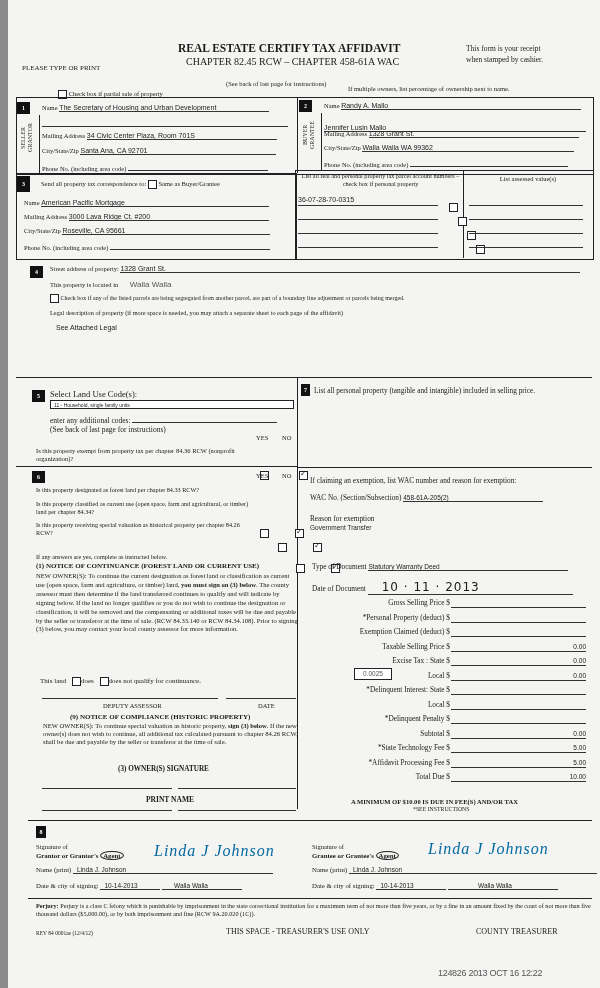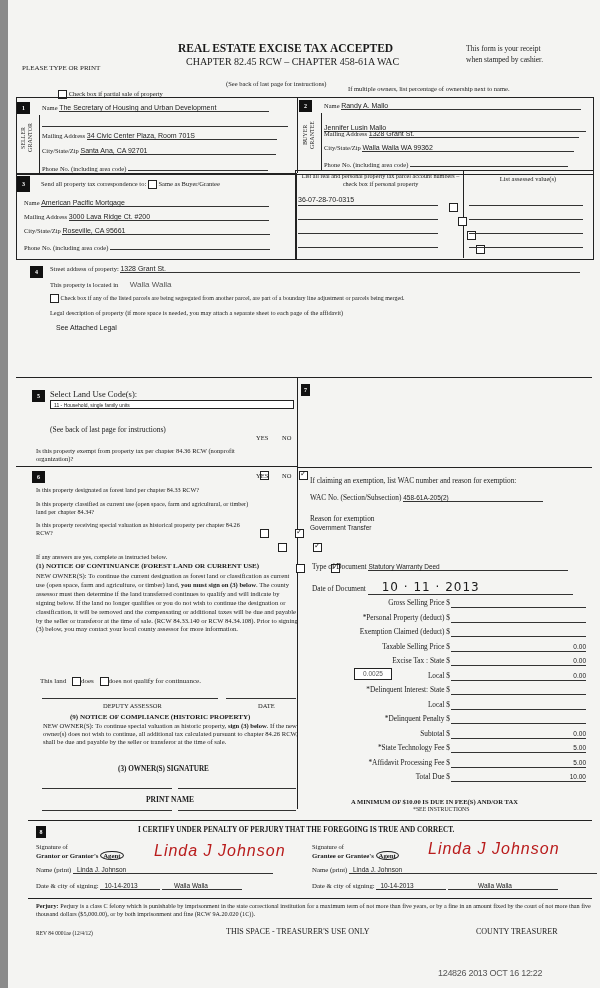--- a/index.html
+++ b/index.html
@@ -12,29 +12,29 @@
   .ul{border-bottom:1px solid #333;}
   .box{border:1px solid #222;}
   .secnum{position:absolute;background:#111;color:#fff;font-size:6px;width:13px;height:12px;text-align:center;line-height:12px;font-weight:bold;}
   .cb{display:inline-block;width:7px;height:7px;border:1px solid #222;background:#fff;vertical-align:middle;position:relative;}
   .cb.checked::after{content:"\2713";position:absolute;left:0;top:-3px;font-size:8px;line-height:10px;}
   .vert{position:absolute;writing-mode:vertical-rl;transform:rotate(180deg);font-size:6px;text-align:center;line-height:7px;}
   .lbl{font-size:6.5px;}
   .row{position:absolute;white-space:nowrap;}
   .moneyline{position:absolute;border-bottom:1px solid #333;height:9px;}
   .moneyval{position:absolute;right:0;bottom:1px;font-size:6.5px;font-family:"Liberation Sans",sans-serif;}
-  .sig{font-family:Liberation Sans, sans-serif;font-style:italic;font-size:16px;color:#b91c1c;letter-spacing:1px;}
+  .sig{font-family:Liberation Serif, serif;font-style:italic;font-size:16px;color:#0369a1;letter-spacing:1px;}
 </style>
 </head>
 <body>
 
 <div class="page">
 
   
-  <div class="abs serif" style="left:170px;top:42px;font-size:11.5px;font-weight:bold;">REAL ESTATE EXCISE TAX ACCEPTED</div>
+  <div class="abs serif" style="left:170px;top:42px;font-size:11.5px;font-weight:bold;">REAL ESTATE CERTIFY TAX AFFIDAVIT</div>
   <div class="abs serif" style="left:178px;top:56px;font-size:10px;">CHAPTER 82.45 RCW – CHAPTER 458-61A WAC</div>
   <div class="abs serif" style="left:458px;top:44px;font-size:7.5px;">This form is your receipt</div>
   <div class="abs serif" style="left:458px;top:55px;font-size:7.5px;">when stamped by cashier.</div>
   <div class="abs serif" style="left:14px;top:64px;font-size:7px;">PLEASE TYPE OR PRINT</div>
   <div class="abs serif" style="left:218px;top:80px;font-size:6.5px;">(See back of last page for instructions)</div>
   <div class="abs serif" style="left:50px;top:90px;font-size:6.5px;">
     <span class="cb"></span>
     <span>Check box if partial sale of property</span>
   </div>
   <div class="abs serif" style="left:340px;top:85px;font-size:6.5px;">If multiple owners, list percentage of ownership next to name.</div>
@@ -139,20 +139,24 @@
   </div>
   <div class="row lbl" style="left:42px;top:309px;font-size:6.3px;">Legal description of property (if more space is needed, you may attach a separate sheet to each page of the affidavit)</div>
   <div class="row fill" style="left:48px;top:324px;font-size:7px;">See Attached Legal</div>
   <div class="abs" style="left:8px;top:377px;width:576px;height:1px;background:#222;"></div>
 
   
   <div class="abs" style="left:289px;top:377px;width:1px;height:432px;background:#222;"></div>
   <div class="secnum" style="left:24px;top:390px;">5</div>
   <div class="row serif" style="left:42px;top:389px;font-size:8.5px;">Select Land Use Code(s):</div>
   <div class="abs box sans" style="left:42px;top:400px;width:244px;height:9px;font-size:5px;line-height:9px;padding-left:3px;box-sizing:border-box;background:#fff;">11 - Household, single family units</div>
+  <div class="row serif" style="left:42px;top:414px;font-size:7.5px;">
+    <span>enter any additional codes:</span>
+    <span class="ul" style="display:inline-block;width:145px;height:8px;"></span>
+  </div>
   <div class="row serif" style="left:42px;top:425px;font-size:7.5px;">(See back of last page for instructions)</div>
   <div class="row serif" style="left:248px;top:434px;font-size:6.5px;">YES</div>
   <div class="row serif" style="left:274px;top:434px;font-size:6.5px;">NO</div>
   <div class="abs serif" style="left:28px;top:447px;width:200px;font-size:6.5px;line-height:8px;">Is this property exempt from property tax per chapter 84.36 RCW (nonprofit organization)?</div>
   <span class="cb abs" style="left:252px;top:447px;"></span>
   <span class="cb abs checked" style="left:278px;top:447px;"></span>
   <div class="abs" style="left:8px;top:466px;width:281px;height:1px;background:#222;"></div>
 
   
   <div class="secnum" style="left:24px;top:471px;">6</div>
@@ -176,20 +180,21 @@
   <div class="abs serif" style="left:35px;top:722px;width:262px;font-size:6.6px;line-height:8.2px;"><span>NEW OWNER(S): To continue special valuation as historic property,</span> <b>sign (3) below</b><span>. If the new owner(s) does not wish to continue, all additional tax calculated pursuant to chapter 84.26 RCW, shall be due and payable by the seller or transferor at the time of sale.</span></div>
   <div class="abs serif" style="left:110px;top:765px;font-size:7.2px;font-weight:bold;">(3) OWNER(S) SIGNATURE</div>
   <div class="abs ul" style="left:34px;top:780px;width:130px;height:8px;"></div>
   <div class="abs ul" style="left:170px;top:780px;width:118px;height:8px;"></div>
   <div class="abs serif" style="left:138px;top:795px;font-size:7.5px;font-weight:bold;">PRINT NAME</div>
   <div class="abs ul" style="left:34px;top:808px;width:130px;height:2px;"></div>
   <div class="abs ul" style="left:170px;top:808px;width:118px;height:2px;"></div>
 
   
   <div class="secnum" style="left:293px;top:384px;width:9px;">7</div>
+  <div class="abs serif" style="left:306px;top:385px;width:270px;font-size:7.3px;line-height:11px;">List all  personal property (tangible and intangible) included in selling price.</div>
   <div class="abs" style="left:306px;top:410px;width:270px;height:50px;"></div>
   <div class="abs" style="left:289px;top:467px;width:295px;height:1px;background:#222;"></div>
   <div class="abs serif" style="left:302px;top:476px;font-size:7.3px;">If claiming an exemption, list WAC number and reason for exemption:</div>
   <div class="row serif" style="left:302px;top:493px;font-size:7.3px;">
     <span>WAC No. (Section/Subsection)</span>
     <span class="fill ul" style="display:inline-block;width:140px;font-size:6.5px;">458-61A-205(2)</span>
   </div>
   <div class="abs serif" style="left:302px;top:514px;font-size:7.3px;">Reason for exemption</div>
   <div class="abs fill" style="left:302px;top:524px;font-size:6.5px;">Government Transfer</div>
 
@@ -255,21 +260,20 @@
       <div class="moneyline" style="left: 443px; top: 772px; width: 135px;">
         <span class="moneyval">10.00</span>
       </div>
     </div>
   <div class="abs serif" style="left:343px;top:798px;font-size:6.6px;font-weight:bold;">A MINIMUM OF $10.00 IS DUE IN FEE(S) AND/OR TAX</div>
   <div class="abs serif" style="left:405px;top:806px;font-size:5.8px;">*SEE INSTRUCTIONS</div>
 
   
   <div class="abs" style="left:20px;top:820px;width:564px;height:1px;background:#222;"></div>
   <div class="secnum" style="left:28px;top:826px;width:10px;">8</div>
-  <div class="abs serif" style="left:130px;top:826px;font-size:7.2px;font-weight:bold;">I CERTIFY UNDER PENALTY OF PERJURY THAT THE FOREGOING IS TRUE AND CORRECT.</div>
   <div class="abs serif" style="left:28px;top:843px;font-size:6.5px;">Signature of</div>
   <div class="abs serif" style="left:28px;top:852px;font-size:6.8px;font-weight:bold;"><span>Grantor or Grantor's</span> <span style="border:1px solid #222;border-radius:50%;padding:0 2px;">Agent</span></div>
   <div class="abs sig" style="left:146px;top:842px;">Linda J Johnson</div>
   <div class="abs serif" style="left:304px;top:843px;font-size:6.5px;">Signature of</div>
   <div class="abs serif" style="left:304px;top:852px;font-size:6.8px;font-weight:bold;"><span>Grantee or Grantee's</span> <span style="border:1px solid #222;border-radius:50%;padding:0 2px;">Agent</span></div>
   <div class="abs sig" style="left:420px;top:840px;">Linda J Johnson</div>
   <div class="row serif" style="left:28px;top:866px;font-size:6.8px;">
     <span>Name (print)</span>
     <span class="fill ul" style="display:inline-block;width:200px;font-size:6.5px;padding-left:4px;box-sizing:border-box;">Linda J. Johnson</span>
   </div>

